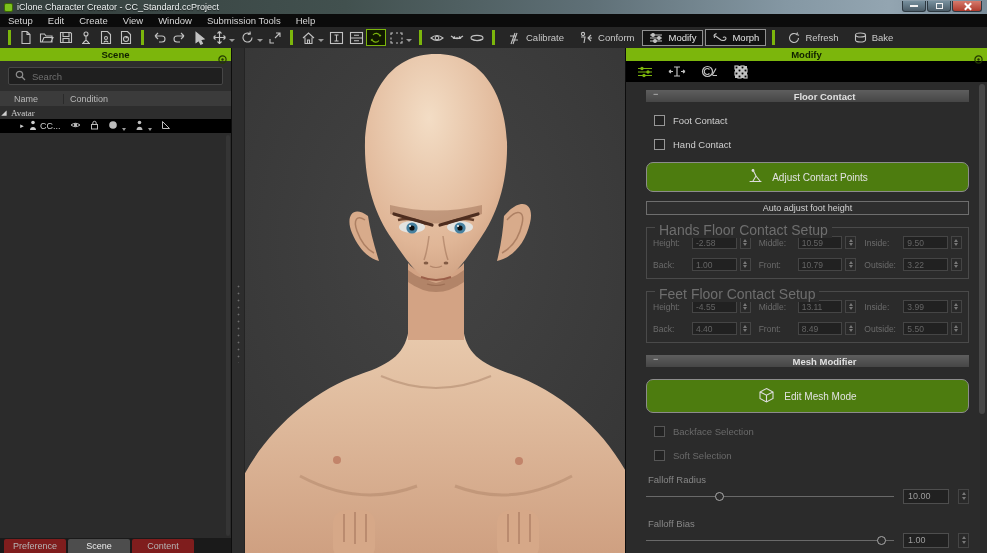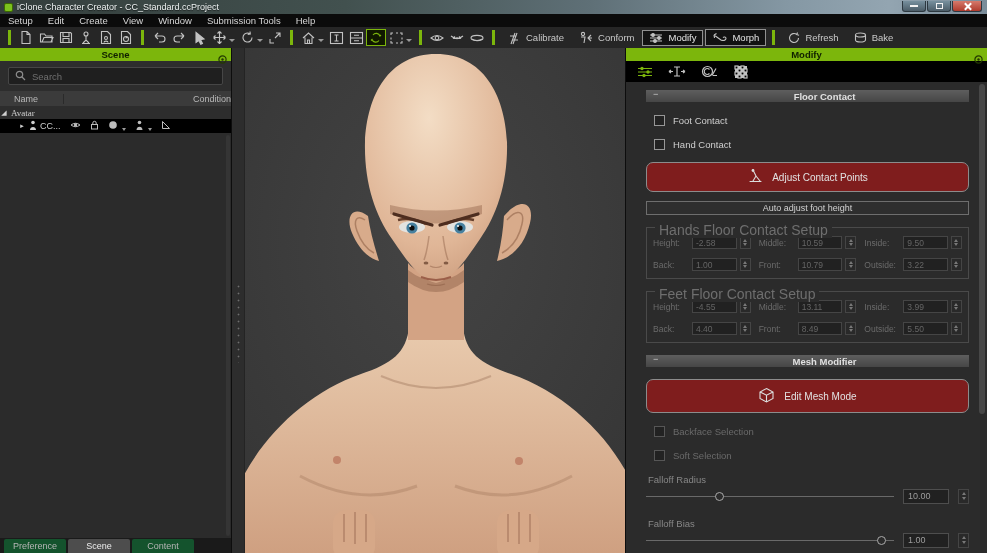--- a/index.html
+++ b/index.html
@@ -44,33 +44,33 @@
   .panel-gear { position:absolute; right:4px; top:2px; }
 
   
   .scene-panel { width:232px; flex:none; background:#2d2d2d; border-right:1px solid #0d0d0d; display:flex; flex-direction:column; position:relative; }
   .search-wrap { padding:6px 8px; }
   .search-box { height:18px; background:#1f1f1f; border:1px solid #464646; border-radius:2px; display:flex; align-items:center; gap:6px; padding:0 6px; }
   .search-box input { background:transparent; border:none; outline:none; color:#bdbdbd; font-size:9.5px; width:150px; font-family:"Liberation Sans",sans-serif; }
   .search-box input::placeholder { color:#6f6f6f; }
   .tree-header { height:15px; background:#3b3b3b; display:flex; font-size:9px; color:#b8b8b8; align-items:center; }
   .col-name { width:64px; padding-left:14px; border-right:1px solid #2a2a2a; }
-  .col-cond { flex:1; padding-left:6px;text-align:right; }
+  .col-cond { flex:1; padding-left:6px; }
   .tree-row { height:13px; display:flex; align-items:center; font-size:9px; color:#cfcfcf; }
   .tree-row.selected { background:#000; height:14px; }
   .row-name { width:64px; display:flex; align-items:center; gap:3px; }
   .row-cond { flex:1; display:flex; align-items:center; gap:9px; padding-left:6px; }
   .expander { font-size:7px; color:#cfcfcf; width:8px; text-align:center; }
   .tree-rest { flex:1; background:#2b2b2b; position:relative; }
   .v-scroll { position:absolute; right:1px; top:2px; bottom:2px; width:4px; background:#353535; border-radius:2px; }
   .cond-icon svg { stroke:#bdbdbd; fill:none; stroke-width:1; }
   .mini-dd { width:0;height:0;border-left:2.5px solid transparent;border-right:2.5px solid transparent;border-top:3px solid #9a9a9a; margin-left:-5px; margin-top:6px; }
 
   .bottom-tabs { height:15px; background:#1a1a1a; display:flex; align-items:flex-end; gap:2px; padding-left:4px; flex:none; }
-  .btab { width:62px; height:14px; background:#14532d; color:#b5b5b5; font-size:9px; display:flex; align-items:center; justify-content:center; border-radius:2px 2px 0 0; }
+  .btab { width:62px; height:14px; background:#7f1d1d; color:#b5b5b5; font-size:9px; display:flex; align-items:center; justify-content:center; border-radius:2px 2px 0 0; }
   .btab.active { background:#4d4d4d; color:#ececec; }
 
   
   .viewport { flex:1; position:relative; background:#3d3d3d; overflow:hidden; }
   .vp-strip { position:absolute; left:0; top:0; bottom:0; width:13px; background:#2d2d2d; border-right:1px solid #242424; }
   .vp-handle { position:absolute; left:5px; top:235px; width:3px; height:80px;
     background-image:radial-gradient(circle,#6e6e6e 0.8px,transparent 1.1px); background-size:3px 7px; }
   .viewport svg.scene3d { position:absolute; left:13px; top:0; }
 
   
@@ -86,21 +86,21 @@
   .section-title { font-size:9.5px; font-weight:bold; color:#e0e0e0;padding-left:34px; }
   .section-collapse { position:absolute; left:7px; top:-1px; font-size:9px; color:#cfcfcf; }
 
   .cb-row { display:flex; align-items:center; gap:8px; margin:13px 0 0 8px; }
   .cb { width:11px; height:11px; border:1px solid #979797; background:#222; flex:none; }
   .cb-label { font-size:9.5px; color:#cfcfcf; }
   .cb-row.dim .cb { border-color:#565656; }
   .cb-row.dim .cb-label { color:#6a6a6a; }
 
   .big-btn { height:30px; border:1px solid #8c8c8c; border-radius:7px; margin-top:12px; display:flex; align-items:center; justify-content:center; gap:9px;
-    color:#e2e2e2; font-size:10px; background:#7f1d1d; }
+    color:#e2e2e2; font-size:10px; background:#4d7c0f; }
   .big-btn svg { stroke:#dcdcdc; fill:none; stroke-width:1.1; }
   .thin-btn { height:14px; border:1px solid #6e6e6e; margin-top:9px; display:flex; align-items:center; justify-content:center; font-size:9px; color:#d2d2d2; background:#2e2e2e; }
 
   .group { border:1px solid #4a4a4a; margin-top:12px; padding:8px 6px 7px; position:relative; }
   .group-legend { position:absolute; top:-6px; left:8px; background:#2b2b2b; padding:0 4px; font-size:14px; color:#6e6e6e; }
   .fgrid { display:grid; grid-template-columns:repeat(3,1fr); gap:9px 8px; }
   .field { display:flex; align-items:center; gap:3px; }
   .f-label { width:36px; font-size:8.5px; color:#6b6b6b; flex:none; }
   .f-box { flex:1; height:13px; background:#212121; border:1px solid #454545; color:#656565; font-size:8.5px; display:flex; align-items:center; padding-left:3px; min-width:0; }
   .spin { width:11px; height:13px; border:1px solid #454545; background:#292929; display:flex; flex-direction:column; align-items:center; justify-content:space-evenly; flex:none; }

